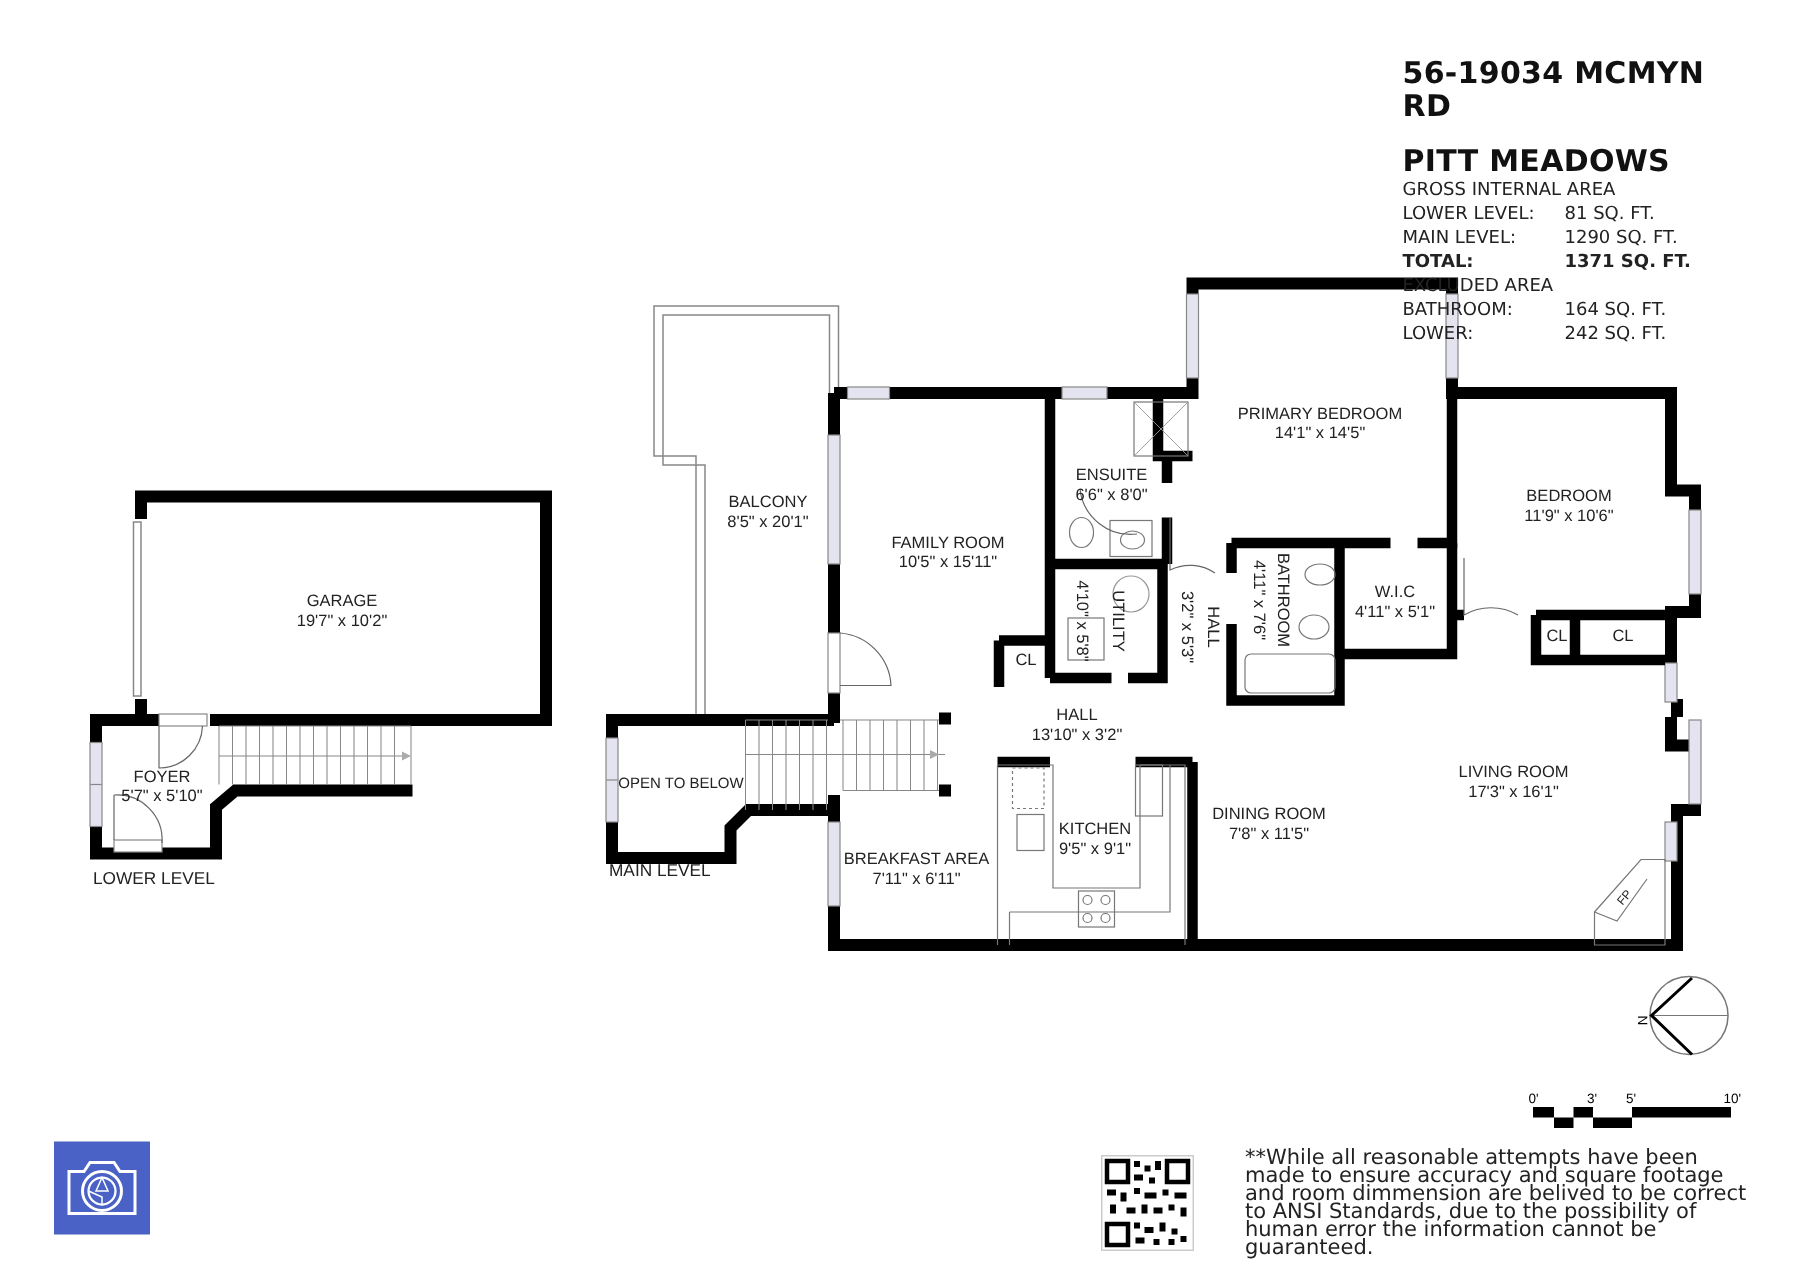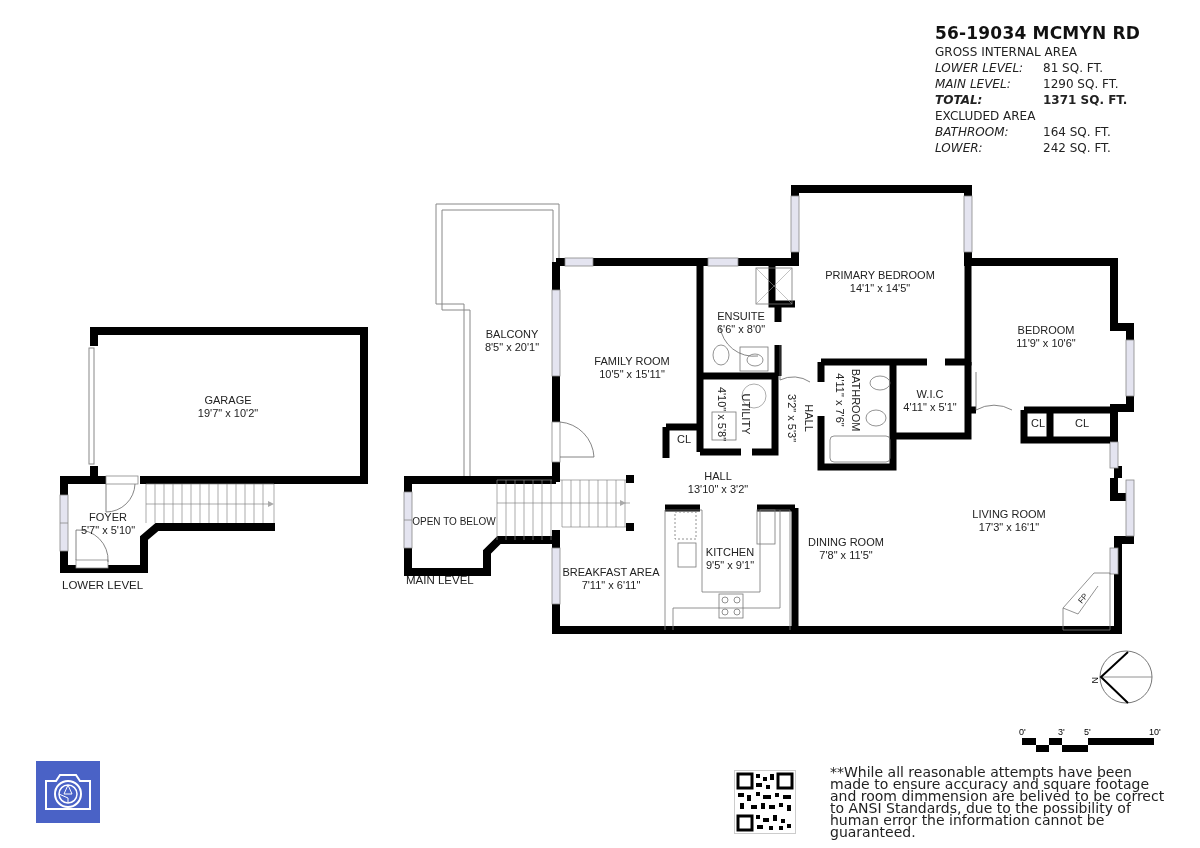--- a/index.html
+++ b/index.html
@@ -1,23 +1,23 @@
 <!DOCTYPE html>
 <html><head>
 <meta charset="utf-8">
 <style>
   html,body{margin:0;padding:0;background:#fff;}
   body{width:1200px;height:848px;position:relative;overflow:hidden;font-family:"DejaVu Sans","Liberation Sans",sans-serif;color:#222;}
   #plan{position:absolute;left:0;top:0;width:1200px;height:848px;}
   .lbl{font-family:"Liberation Sans",sans-serif;font-size:11px;fill:#222;text-anchor:middle;}
   .lvl{font-family:"Liberation Sans",sans-serif;font-size:11.5px;fill:#222;}
   .info{position:absolute;left:935px;top:22px;width:240px;}
-  .info .addr{font-family:"DejaVu Sans",sans-serif;font-weight:bold;font-size:17px;line-height:22px;color:#111;letter-spacing:0.2px;}
+  .info .addr{font-family:"DejaVu Sans",sans-serif;font-weight:bold;font-size:20px;line-height:22px;color:#111;letter-spacing:0.2px;margin-top:15px;}
   .info .row{font-family:"DejaVu Sans",sans-serif;font-size:12px;line-height:16px;display:flex;color:#222;}
-  .info .row .k{width:108px;font-style:italic;}
+  .info .row .k{width:108px;}
   .info .bold{font-weight:bold;align-items:flex-end;}
   .info .hdr{font-family:"DejaVu Sans",sans-serif;font-size:12px;line-height:16px;}
   .disc{position:absolute;left:830px;top:766px;width:345px;font-family:"DejaVu Sans",sans-serif;font-size:14px;line-height:12px;color:#222;}
   .logo{position:absolute;left:36px;top:761px;width:64px;height:62px;background:#4a62c6;}
   .copy{position:absolute;left:30px;top:860px;font-family:"DejaVu Sans",sans-serif;font-style:italic;font-size:16px;color:#777;}
   .qr{position:absolute;left:734px;top:770px;width:60px;height:62px;border:1px solid #ccc;background:#fff;}
 </style>
 </head>
 <body>
 
@@ -232,20 +232,21 @@
     <rect x="1088" y="738" width="66" height="7" fill="#000"></rect>
     <text x="1019" y="735" style="font-family:'Liberation Sans',sans-serif;font-size:9px">0'</text>
     <text x="1058" y="735" style="font-family:'Liberation Sans',sans-serif;font-size:9px">3'</text>
     <text x="1084" y="735" style="font-family:'Liberation Sans',sans-serif;font-size:9px">5'</text>
     <text x="1149" y="735" style="font-family:'Liberation Sans',sans-serif;font-size:9px">10'</text>
   </g>
 </svg>
 
 <div class="info">
   <div class="addr">56-19034 MCMYN RD</div>
+  <div class="addr">PITT MEADOWS</div>
   <div class="hdr">GROSS INTERNAL AREA</div>
   <div class="row">
     <span class="k">LOWER LEVEL:</span>
     <span>81 SQ. FT.</span>
   </div>
   <div class="row">
     <span class="k">MAIN LEVEL:</span>
     <span>1290 SQ. FT.</span>
   </div>
   <div class="row bold">

